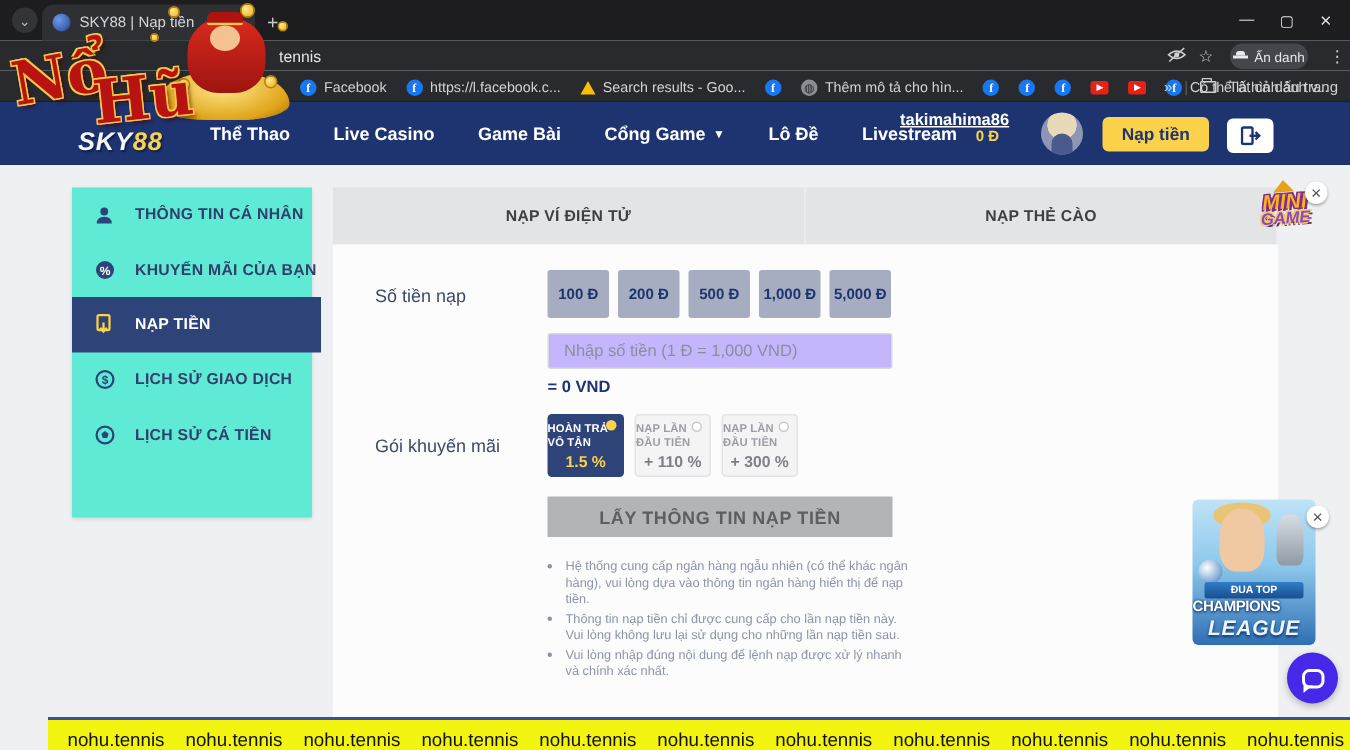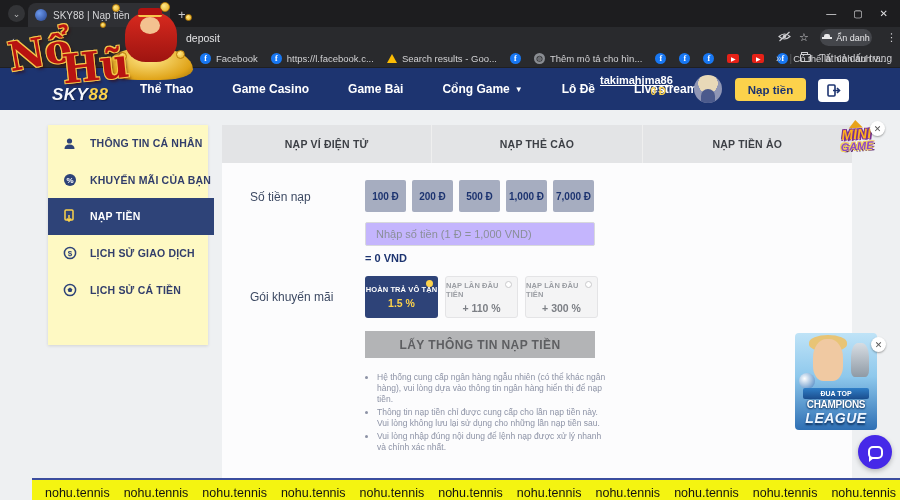--- a/index.html
+++ b/index.html
@@ -30,21 +30,21 @@
   .fb { width:11px; height:11px; border-radius:50%; background:#1877f2; color:#fff; font-size:8px; font-weight:bold; display:flex; align-items:center; justify-content:center; font-family:"Liberation Serif", serif; }
   .yt { width:12px; height:9px; border-radius:2px; background:#e62117; color:#fff; font-size:6px; display:flex; align-items:center; justify-content:center; }
   .drive { width:0; height:0; border-left:5.5px solid transparent; border-right:5.5px solid transparent; border-bottom:9px solid #fbbc04; position:relative; }
   .globe { width:11px; height:11px; border-radius:50%; background:#8a8d92; color:#26272a; font-size:8px; display:flex; align-items:center; justify-content:center; }
   .bm-right { right:8px; top:49px; height:18px; display:flex; align-items:center; gap:8px; color:#cfcfd2; font-size:10px; }
   .folder { width:11px; height:8px; border:1px solid #cfcfd2; border-radius:1px; position:relative; }
   .folder::before { content:""; position:absolute; left:0; top:-3px; width:5px; height:2px; border:1px solid #cfcfd2; border-bottom:none; border-radius:1px 1px 0 0; }
 
   
   .sitenav { left:0; top:68px; width:900px; height:42px; background:#1d3470; }
-  .navmenu { left:140px; top:68px; height:42px; display:flex; align-items:center; gap:39px; }
+  .navmenu { left:140px; top:68px; height:42px; display:flex; align-items:center; gap:29px; }
   .navitem { color:#fff; font-size:12px; font-weight:bold; white-space:nowrap; display:flex; align-items:center; gap:5px; }
   .chev { font-size:8px; }
   .userblock { left:600px; top:74px; width:66px; text-align:right; }
   .uname { color:#fff; font-size:11px; font-weight:bold;text-decoration:underline; }
   .ubal { color:#fcd24b; font-size:10px; font-weight:bold; }
   .avatar { left:694px; top:75px; width:28px; height:28px; border-radius:50%; background:radial-gradient(circle at 50% 30%, #e8d9b8 0 40%, #8f96b5 41% 100%); overflow:hidden; }
   .avatar::after { content:""; position:absolute; left:7px; top:14px; width:14px; height:14px; border-radius:50% 50% 0 0; background:#4b5franc; background:#4b5a8c; }
   .depbtn { left:735px; top:78px; width:71px; height:23px; background:#fcd24b; border-radius:4px; border:none; color:#1d3470; font-size:11.5px; font-weight:bold; display:flex; align-items:center; justify-content:center; }
   .logoutbtn { left:818px; top:79px; width:31px; height:23px; background:#fff; border-radius:4px; display:flex; align-items:center; justify-content:center; }
 
@@ -55,40 +55,40 @@
   .ingot { left:105px; top:48px; width:88px; height:32px; background:radial-gradient(ellipse at 50% 30%, #ffe98c, #e0a419 70%, #9c6d08); border-radius:50% 50% 45% 45% / 80% 80% 40% 40%; }
   .godbody { left:125px; top:12px; width:52px; height:50px; background:linear-gradient(#d92a1f, #9e1410); border-radius:45% 45% 40% 40%; }
   .godface { left:140px; top:17px; width:20px; height:17px; background:#f3c290; border-radius:50%; }
   .godhat { left:138px; top:8px; width:24px; height:9px; background:#b01210; border-radius:4px 4px 2px 2px; border-bottom:2px solid #f6c64a; }
   .coin { border-radius:50%; background:radial-gradient(circle at 35% 35%, #ffe98c, #e7ac1a); border:1px solid #b97f0c; }
   .skylogo { left:52px; top:85px; font-size:17px; font-weight:bold; font-style:italic; letter-spacing:0.5px; }
   .sky-a { color:#f4f6fb; text-shadow:1px 1px 1px #10204a; }
   .sky-b { color:#fcd24b; text-shadow:1px 1px 1px #10204a; }
 
   
-  .sidebar { left:48px; top:125px; width:160px; height:220px; background:#fef9c3; box-shadow:0 1px 3px rgba(0,0,0,.12); }
+  .sidebar { left:48px; top:125px; width:160px; height:220px; background:#5eead4; box-shadow:0 1px 3px rgba(0,0,0,.12); }
   .s-item { height:36.6px; display:flex; align-items:center; gap:13px; padding-left:14px; }
   .s-label { font-size:10.5px; font-weight:bold; color:#323e6b; letter-spacing:.2px; white-space:nowrap; }
   .s-item.active { width:166px; background:#2e4378; }
   .s-item.active .s-label { color:#fff; }
   .s-ic { width:15px; height:15px; flex:none; display:flex; align-items:center; justify-content:center; color:#2e4378; font-size:12px; font-weight:bold; }
   .s-item.active .s-ic { color:#fcd24b; }
 
   
   .tabsrow { left:222px; top:125px; width:630px; height:38px; display:flex; background:#e3e4e6; }
   .ctab { flex:1; display:flex; align-items:center; justify-content:center; font-size:10.5px; font-weight:bold; color:#3c3f45; letter-spacing:.2px; border-right:1px solid #efefef; }
   .ctab.active { background:#3a4a7d; color:#fff; border-right:none; }
   .cbody { left:222px; top:163px; width:630px; height:315px; background:#fcfcfd; }
   .flabel { font-size:12px; color:#3d4a63; }
   .amtbtn { width:41px; height:32px; background:#a6adc0; border:none; border-radius:2px; color:#1d3470; font-size:10px; font-weight:bold; display:flex; align-items:center; justify-content:center; }
   .amtrow { left:365px; top:180px; display:flex; gap:6px; }
   .amtinput { left:365px; top:222px; width:230px; height:24px; border:1px solid #d8d9dc; border-radius:2px; background:#c4b5fd; font-size:11px; color:#333; padding:0 10px; outline:none; font-family:"Liberation Sans", sans-serif; }
   .amtinput::placeholder { color:#8a8f98; }
   .vnd { left:365px; top:252px; font-size:11px; font-weight:bold; color:#1d3470; }
-  .promo { width:73px; height:42px; border-radius:3px; position:relative; display:flex; flex-direction:column; align-items:center; justify-content:center; gap:3px; }
+  .promo { width:51px; height:42px; border-radius:3px; position:relative; display:flex; flex-direction:column; align-items:center; justify-content:center; gap:3px; }
   .promo .pt { font-size:7.5px; font-weight:bold; letter-spacing:.1px; }
   .promo .pv { font-size:10.5px; font-weight:bold; }
   .promo.sel { background:#2e4378; }
   .promo.sel .pt { color:#fff; }
   .promo.sel .pv { color:#fcd24b; }
   .promo.un { background:#f4f4f5; border:1px solid #e4e4e6; }
   .promo.un .pt { color:#9a9da3; }
   .promo.un .pv { color:#7c7f85; }
   .radio-on { position:absolute; top:4px; right:5px; width:7px; height:7px; border-radius:50%; background:#fcd24b; }
   .radio-off { position:absolute; top:4px; right:5px; width:7px; height:7px; border-radius:50%; border:1px solid #c9c9cc; background:#fff; }
@@ -106,21 +106,21 @@
   .mg2 { font-size:11px; font-weight:bold; font-style:italic; color:#8d46c8; line-height:11px;
          text-shadow:-1px -1px 0 #f3cf5d, 1px -1px 0 #f3cf5d, -1px 1px 0 #f3cf5d, 1.5px 1.5px 0 #5a2470; }
   .closecirc { width:15px; height:15px; border-radius:50%; background:#fff; box-shadow:0 1px 2px rgba(0,0,0,.35); color:#555; font-size:9px; display:flex; align-items:center; justify-content:center; z-index:45; }
   .champ { left:795px; top:333px; width:82px; height:97px; border-radius:4px; overflow:hidden; z-index:40;
            background:linear-gradient(180deg,#bfe3f7 0%, #8ec8ec 45%, #2e6fb4 100%); }
   .champ-girl { position:absolute; left:18px; top:6px; width:30px; height:42px; background:#f0c9a2; border-radius:45% 45% 35% 35%; }
   .champ-hair { position:absolute; left:14px; top:2px; width:38px; height:16px; background:#e8c476; border-radius:50% 50% 40% 40%; }
   .champ-trophy { position:absolute; right:8px; top:10px; width:18px; height:34px; background:linear-gradient(#d7dde3,#8f9aa5); border-radius:40% 40% 20% 20%; }
   .champ-ball { position:absolute; left:4px; top:40px; width:16px; height:16px; border-radius:50%; background:radial-gradient(circle at 35% 35%, #fff, #3a7abd); }
   .champ-rib { position:absolute; left:8px; top:55px; width:66px; height:11px; background:linear-gradient(#2f7ec7,#1b4e8e); border-radius:2px; color:#fff; font-size:7px; font-weight:bold; display:flex; align-items:center; justify-content:center; }
-  .champ-t1 { position:absolute; left:0; top:66px; width:82px; text-align:center; color:#fff; font-size:10px; font-weight:bold; text-shadow:0 1px 2px #103a6b, 0 0 2px #103a6b; letter-spacing:-.3px; }
+  .champ-t1 { position:absolute; left:0; top:66px; width:82px; text-align:left; color:#fff; font-size:10px; font-weight:bold; text-shadow:0 1px 2px #103a6b, 0 0 2px #103a6b; letter-spacing:-.3px; }
   .champ-t2 { position:absolute; left:0; top:77px; width:82px; text-align:center; color:#eef6ff; font-size:14px; font-weight:bold; font-style:italic; text-shadow:0 1.5px 2px #0d3messages; text-shadow:0 1.5px 2px #0d3261; letter-spacing:.5px; }
   .chatbtn { left:858px; top:435px; width:34px; height:34px; border-radius:50%; background:#4629e8; z-index:60; display:flex; align-items:center; justify-content:center; box-shadow:0 2px 5px rgba(0,0,0,.25); }
   .chatbub { width:15px; height:13px; border:2.5px solid #fff; border-radius:5px; position:relative; }
   .chatbub::after { content:""; position:absolute; left:-1px; bottom:-5px; width:0; height:0; border-top:5px solid #fff; border-right:6px solid transparent; }
 
   
   .footer { left:0; top:478px; width:900px; height:22px; background:#f4f411; border-top:2px solid #3b4d9e; display:flex; align-items:flex-end; gap:14px; padding-left:13px; overflow:hidden;margin-left:32px; }
   .footer span { font-size:12.5px; color:#111; white-space:nowrap; flex:none; }
 </style>
 </head>
@@ -135,21 +135,21 @@
   </div>
   <div class="abs newtab">+</div>
   <div class="abs wincontrols">
     <span>—</span>
     <span>▢</span>
     <span>✕</span>
   </div>
 </div>
 <div class="abs toolbar"></div>
 <div class="abs backarrow">←</div>
-<div class="abs urltext">deposit</div>
+<div class="abs urltext">tennis</div>
 <div class="abs tb-ic" style="left:778px;">
   <svg width="13" height="11" viewBox="0 0 13 11">
       <path d="M1 5.5 Q6.5 0.5 12 5.5 Q6.5 10.5 1 5.5 Z" fill="none" stroke="#cfcfd2" stroke-width="1.1"></path>
       <circle cx="6.5" cy="5.5" r="1.7" fill="#cfcfd2"></circle>
       <line x1="1.5" y1="10" x2="11.5" y2="1" stroke="#cfcfd2" stroke-width="1.1"></line>
     </svg>
 </div>
 <div class="abs tb-ic" style="left:799px;">☆</div>
 <div class="abs incog-pill">
   <span class="spyhat"></span>
@@ -204,21 +204,21 @@
   <span class="folder"></span>
   <span>Tất cả dấu trang</span>
 </div>
 
 <div class="abs sitenav"></div>
 <div class="abs navmenu">
   <span class="navitem">
       <span>Thể Thao</span>
     </span>
   <span class="navitem">
-      <span>Game Casino</span>
+      <span>Live Casino</span>
     </span>
   <span class="navitem">
       <span>Game Bài</span>
     </span>
   <span class="navitem">
       <span>Cổng Game</span>
       <span class="chev">▼</span>
     </span>
   <span class="navitem">
       <span>Lô Đề</span>
@@ -300,31 +300,30 @@
           <polygon points="7,4.4 9.4,6.2 8.5,9 5.5,9 4.6,6.2" fill="#2e4378"></polygon>
         </svg>
     </span>
     <span class="s-label">LỊCH SỬ CÁ TIỀN</span>
   </div>
 </div>
 
 <div class="abs tabsrow">
   <div class="ctab">NẠP VÍ ĐIỆN TỬ</div>
   <div class="ctab">NẠP THẺ CÀO</div>
-  <div class="ctab" style="border-right:none;">NẠP TIỀN ẢO</div>
 </div>
 <div class="abs cbody"></div>
 
 <div class="abs flabel" style="left:250px; top:190px;">Số tiền nạp</div>
 <div class="abs amtrow">
   <button class="amtbtn">100 Đ</button>
   <button class="amtbtn">200 Đ</button>
   <button class="amtbtn">500 Đ</button>
   <button class="amtbtn">1,000 Đ</button>
-  <button class="amtbtn">7,000 Đ</button>
+  <button class="amtbtn">5,000 Đ</button>
 </div>
 <input class="abs amtinput" value="" placeholder="Nhập số tiền (1 Đ = 1,000 VND)" style="">
 <div class="abs vnd">= 0 VND</div>
 
 <div class="abs flabel" style="left:250px; top:290px;">Gói khuyến mãi</div>
 <div class="abs promorow">
   <div class="promo sel">
     <span class="radio-on"></span>
     <span class="pt">HOÀN TRẢ VÔ TẬN</span>
     <span class="pv">1.5 %</span>

